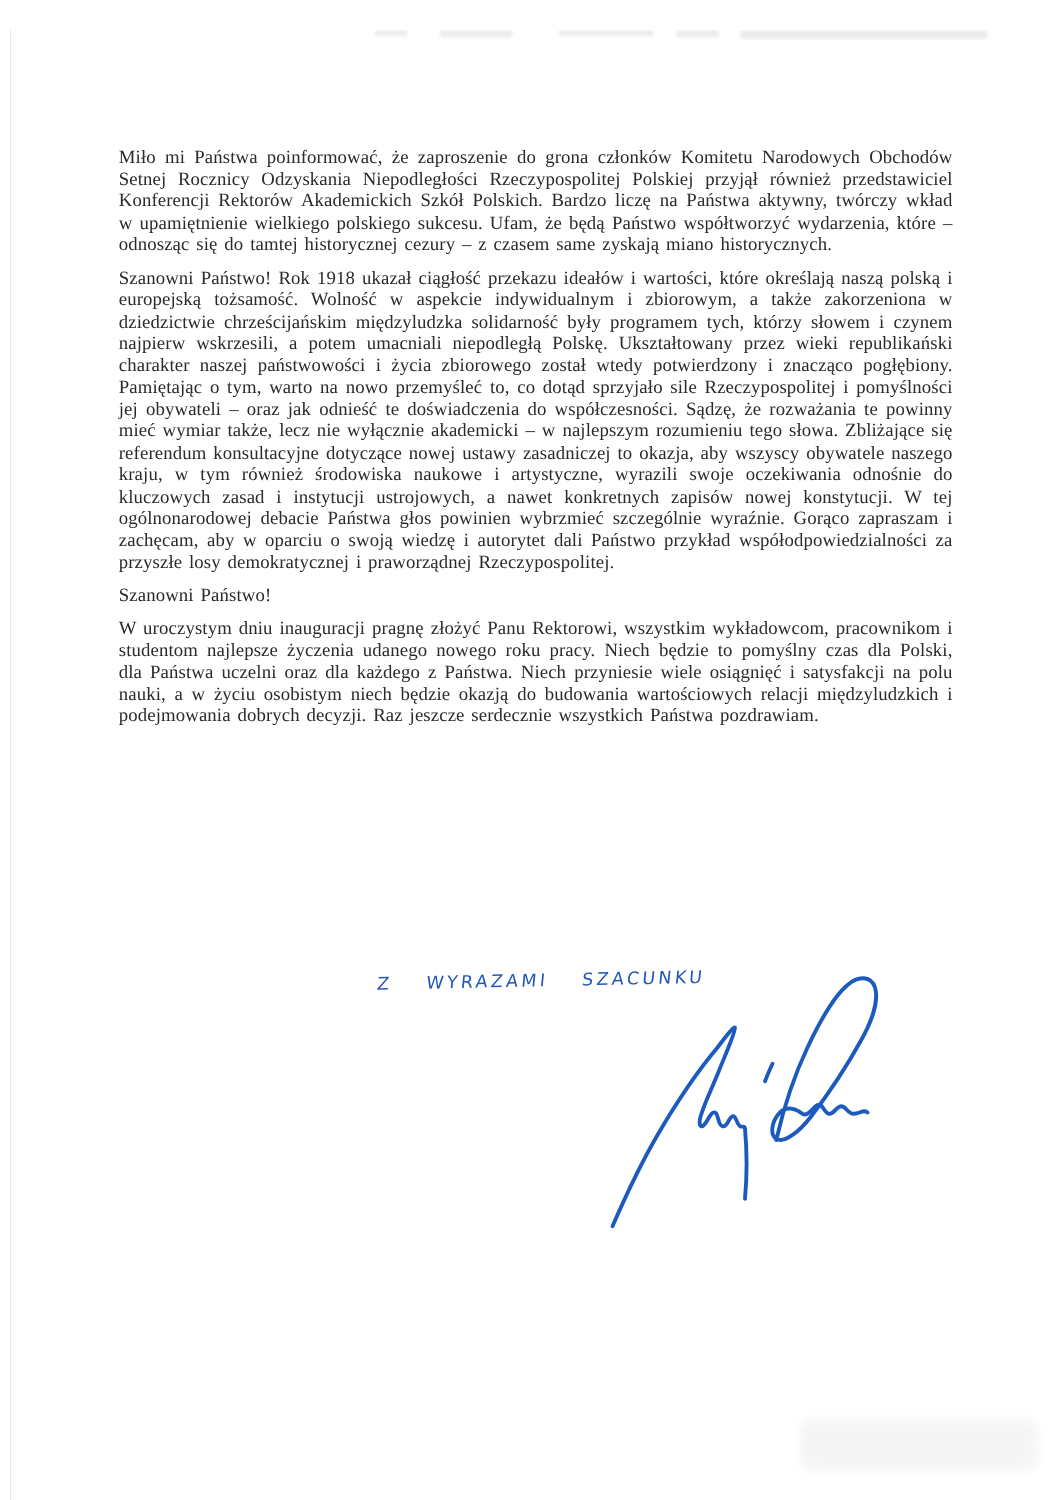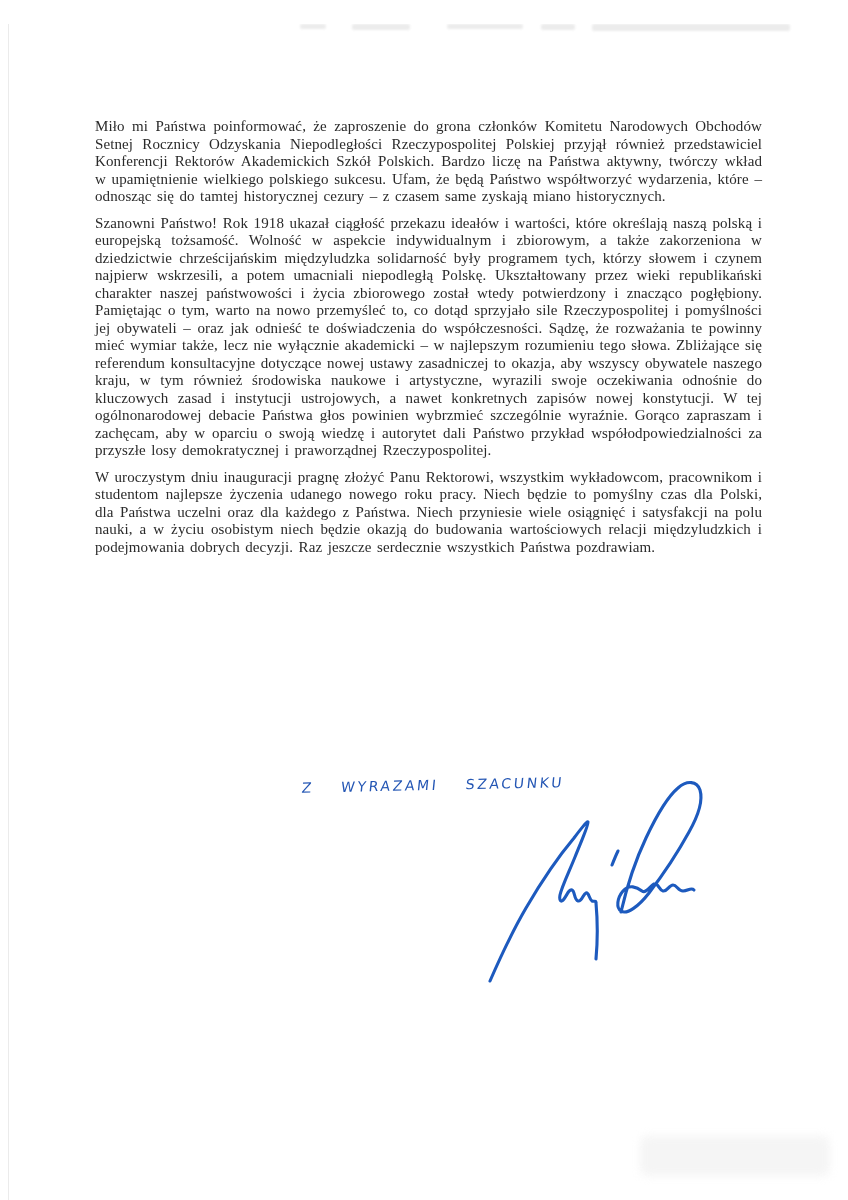--- a/index.html
+++ b/index.html
@@ -113,20 +113,21 @@
     <span class="sm4"></span>
     <span class="sm5"></span>
   </div>
   <div class="edge-left"></div>
   <div class="edge-bottom"></div>
   <div class="bottom-smudge"></div>
 
   <main class="letter">
     <p>Miło mi Państwa poinformować, że zaproszenie do grona członków Komitetu Narodowych Obchodów Setnej Rocznicy Odzyskania Niepodległości Rzeczypospolitej Polskiej przyjął również przedstawiciel Konferencji Rektorów Akademickich Szkół Polskich. Bardzo liczę na Państwa aktywny, twórczy wkład w upamiętnienie wielkiego polskiego sukcesu. Ufam, że będą Państwo współtworzyć wydarzenia, które – odnosząc się do tamtej historycznej cezury – z czasem same zyskają miano historycznych.</p>
     <p>Szanowni Państwo! Rok 1918 ukazał ciągłość przekazu ideałów i wartości, które określają naszą polską i europejską tożsamość. Wolność w aspekcie indywidualnym i zbiorowym, a także zakorzeniona w dziedzictwie chrześcijańskim międzyludzka solidarność były programem tych, którzy słowem i czynem najpierw wskrzesili, a potem umacniali niepodległą Polskę. Ukształtowany przez wieki republikański charakter naszej państwowości i życia zbiorowego został wtedy potwierdzony i znacząco pogłębiony. Pamiętając o tym, warto na nowo przemyśleć to, co dotąd sprzyjało sile Rzeczypospolitej i pomyślności jej obywateli – oraz jak odnieść te doświadczenia do współczesności. Sądzę, że rozważania te powinny mieć wymiar także, lecz nie wyłącznie akademicki – w najlepszym rozumieniu tego słowa. Zbliżające się referendum konsultacyjne dotyczące nowej ustawy zasadniczej to okazja, aby wszyscy obywatele naszego kraju, w tym również środowiska naukowe i artystyczne, wyrazili swoje oczekiwania odnośnie do kluczowych zasad i instytucji ustrojowych, a nawet konkretnych zapisów nowej konstytucji. W tej ogólnonarodowej debacie Państwa głos powinien wybrzmieć szczególnie wyraźnie. Gorąco zapraszam i zachęcam, aby w oparciu o swoją wiedzę i autorytet dali Państwo przykład współodpowiedzialności za przyszłe losy demokratycznej i praworządnej Rzeczypospolitej.</p>
+    <p class="salutation">Szanowni Państwo!</p>
     <p>W uroczystym dniu inauguracji pragnę złożyć Panu Rektorowi, wszystkim wykładowcom, pracownikom i studentom najlepsze życzenia udanego nowego roku pracy. Niech będzie to pomyślny czas dla Polski, dla Państwa uczelni oraz dla każdego z Państwa. Niech przyniesie wiele osiągnięć i satysfakcji na polu nauki, a w życiu osobistym niech będzie okazją do budowania wartościowych relacji międzyludzkich i podejmowania dobrych decyzji. Raz jeszcze serdecznie wszystkich Państwa pozdrawiam.</p>
   </main>
 
   <div class="handwritten-note">Z wyrazami szacunku</div>
 
   <svg class="signature" viewBox="0 0 320 240" aria-hidden="true">
 
     <path d="
       M 60 219
       C 70 196, 82 170, 96 146

